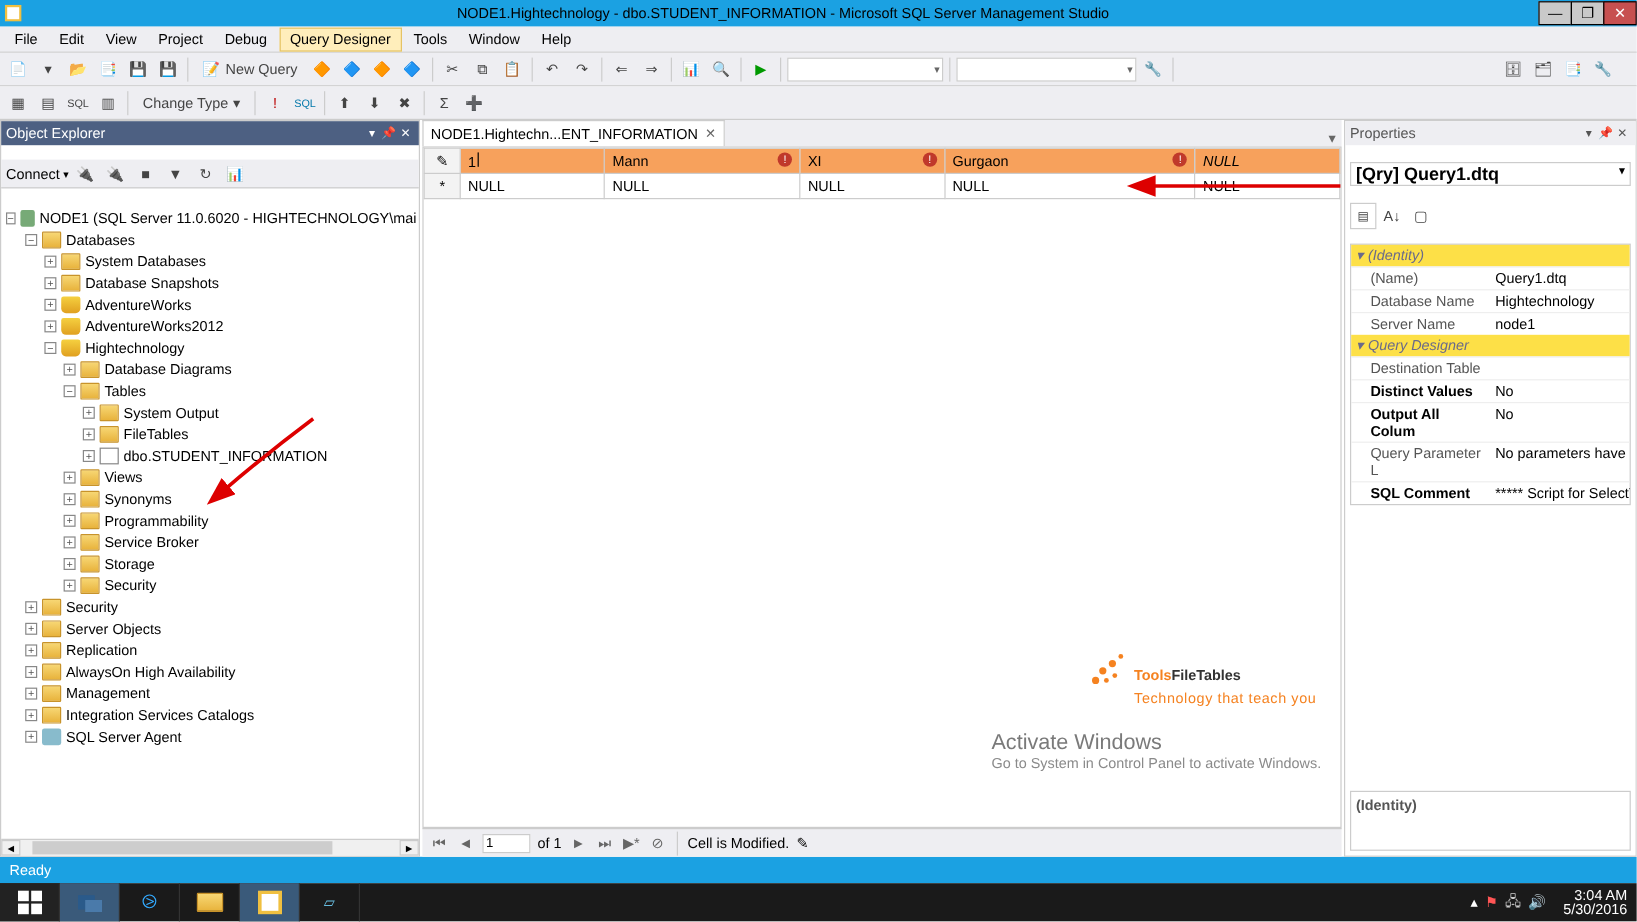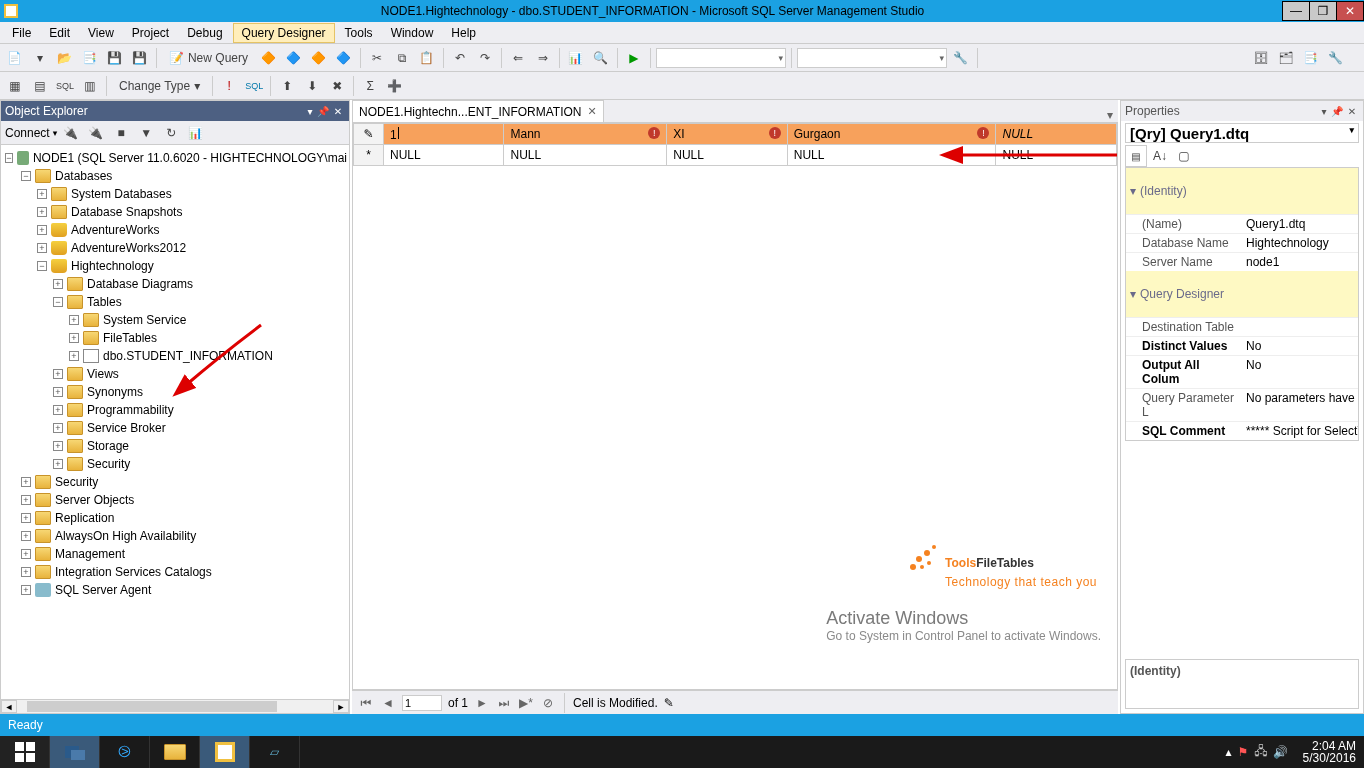--- a/index.html
+++ b/index.html
@@ -21,21 +21,21 @@
 
 .toolbar-row { height:28px; background:#eeeef2; display:flex; align-items:center; padding:0 4px; gap:3px; border-bottom:1px solid #ccc;}
 .tbtn { width:22px; height:22px; display:flex; align-items:center; justify-content:center; border:1px solid transparent; color:#444;}
 .tsep { width:1px; height:20px; background:#ccc; margin:0 2px;}
 .tbtn.text { width:auto; padding:0 6px; gap:4px; }
 .tdd { border:1px solid #ccc; background:#fff; height:20px; min-width:60px; padding:0 14px 0 4px; position:relative; font-size:11px; display:flex; align-items:center;}
 .tdd::after { content:"▾"; position:absolute; right:2px; font-size:9px; color:#666;}
 
 
 .main { display:flex; height:calc(100% - 22px - 22px - 28px - 28px - 22px - 32px); }
-.panel { display:flex; flex-direction:column; background:#fff; border:1px solid #ccc; }
+.panel { display:flex; flex-direction:column; background:#fff; border:1px solid #ccc;gap:12px; }
 .panel-header { height:20px; background:#4d6082; color:#fff; display:flex; align-items:center; padding:0 4px; font-size:12px;}
 .panel-header.inactive { background:#eeeef2; color:#555;}
 .panel-header .spacer { flex:1;}
 .panel-header .hbtn { width:14px; text-align:center; font-size:10px; cursor:pointer;}
 
 
 .objexp { width:350px; }
 .connect-bar { height:24px; background:#eeeef2; display:flex; align-items:center; padding:0 4px; gap:3px; border-bottom:1px solid #ccc;}
 .tree { flex:1; overflow:auto; padding:4px 0; position:relative;}
 .tree ul { list-style:none;}
@@ -72,21 +72,21 @@
 .nav-bar { height:24px; border-top:1px solid #ccc; background:#eeeef2; display:flex; align-items:center; padding:0 6px; gap:6px; font-size:11px;}
 .nav-bar .nbtn{ width:16px; text-align:center; color:#666;}
 .nav-bar input{ width:40px; border:1px solid #ccc; height:16px; padding:0 2px; font-size:11px;}
 
 
 .props { width:244px;}
 .propsel { height:20px; border:1px solid #ccc; margin:2px 4px; padding:1px 4px; font-weight:bold; font-size:15px; position:relative;}
 .propsel::after{content:"▾"; position:absolute; right:4px; font-size:9px;}
 .prop-tbar{height:22px; padding:0 4px; display:flex; gap:2px; align-items:center;}
 .propgrid { border:1px solid #ccc; margin:0 4px; font-size:11px;}
-.propgrid .cat { background:#fef9c3; padding:16px 4px; color:#6a6a8a; font-weight:normal;}
+.propgrid .cat { background:#fde047; padding:2px 4px; color:#6a6a8a; font-weight:normal;font-style:italic;}
 .propgrid .cat .tw{display:inline-block;width:10px;}
 .propgrid .row { display:flex; border-top:1px solid #eee;}
 .propgrid .row .k { width:116px; padding:2px 4px 2px 16px; color:#555;}
 .propgrid .row .v { flex:1; padding:2px 4px; color:#000; white-space:nowrap; overflow:hidden;}
 .propgrid .row.bold .k{ color:#000; font-weight:bold;}
 .prop-desc{ margin:4px; border:1px solid #ccc; padding:4px; font-size:11px; color:#555; height:50px;}
 
 
 .statusbar { height:22px; background:#1ba1e2; color:#fff; display:flex; align-items:center; padding:0 8px; font-size:12px;}
 
@@ -283,21 +283,21 @@
                         <div class="node" style="padding-left:52px;">
                           <span class="exp">−</span>
                           <span class="ticon folder"></span>
                           <span class="lbl">Tables</span>
                         </div>
               <ul>
                <li>
                             <div class="node" style="padding-left:68px;">
                               <span class="exp">+</span>
                               <span class="ticon folder"></span>
-                              <span class="lbl">System Service</span>
+                              <span class="lbl">System Output</span>
                             </div>
                           </li>
                <li>
                             <div class="node" style="padding-left:68px;">
                               <span class="exp">+</span>
                               <span class="ticon folder"></span>
                               <span class="lbl">FileTables</span>
                             </div>
                           </li>
                <li>
@@ -594,16 +594,16 @@
   </div>
   <div class="tb" style="color:#6bd;">▱</div>
   <div class="spacer"></div>
   <div class="tray-icons">
     <span style="color:#fff;">▴</span>
     <span style="color:#f55;">⚑</span>
     <span style="color:#ccc;">🖧</span>
     <span style="color:#ccc;">🔊</span>
   </div>
   <div class="tray">
-    <div>2:04 AM</div>
+    <div>3:04 AM</div>
     <div>5/30/2016</div>
   </div>
 </div>
 
 </body></html>

